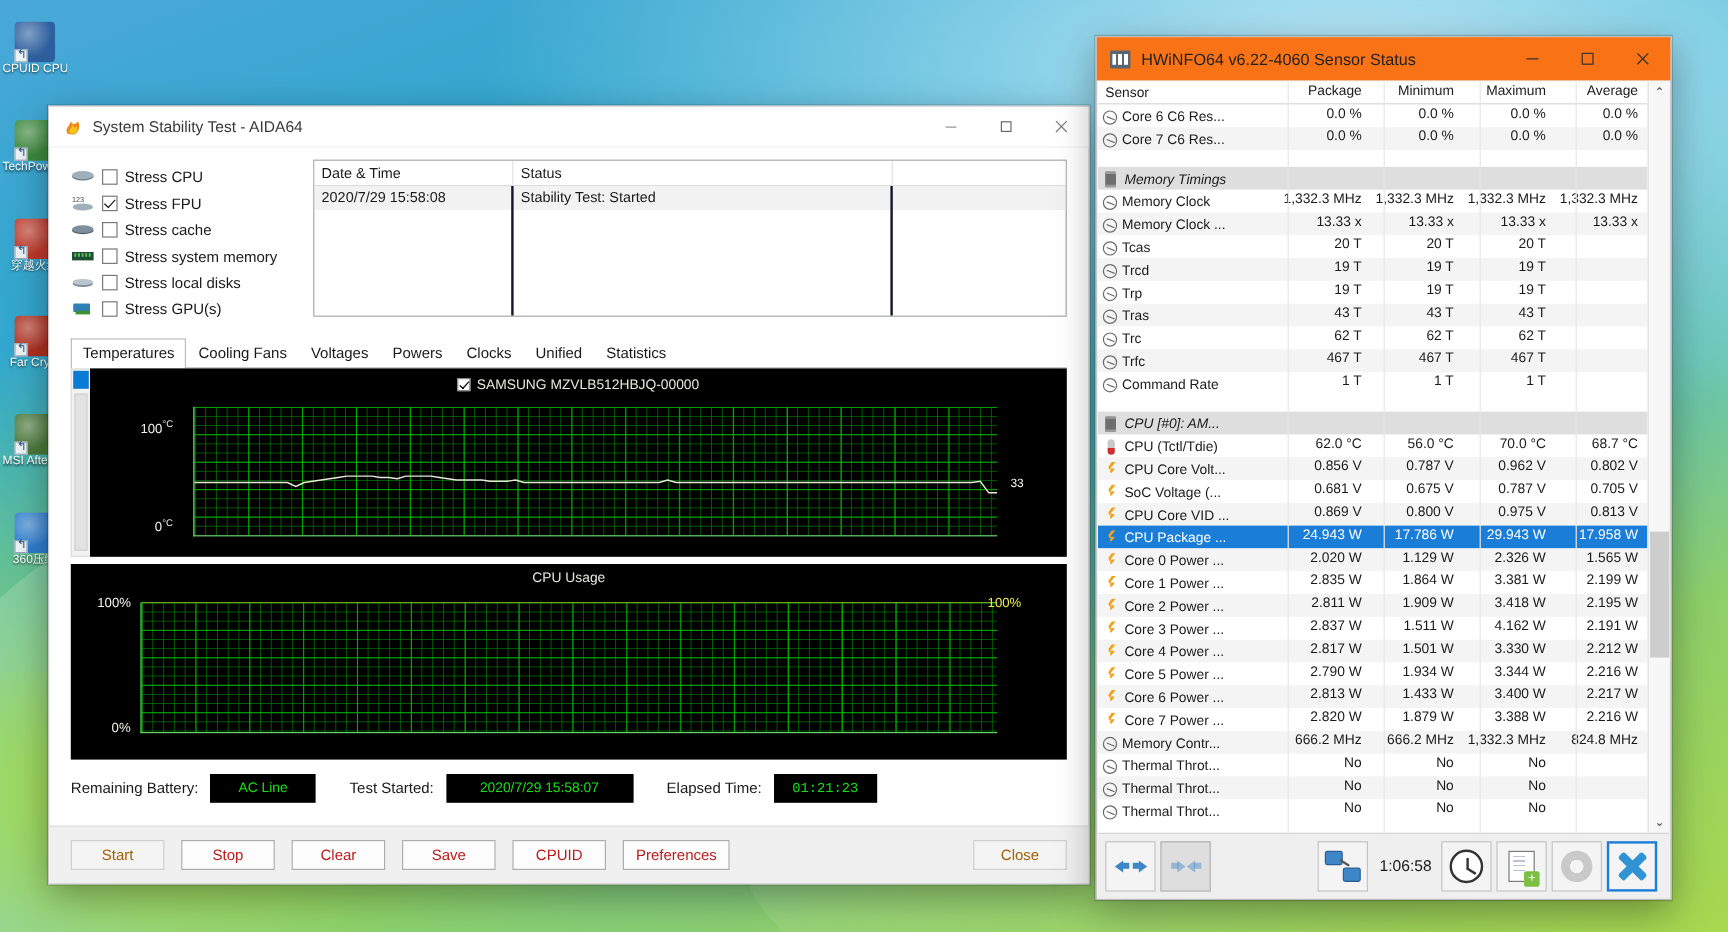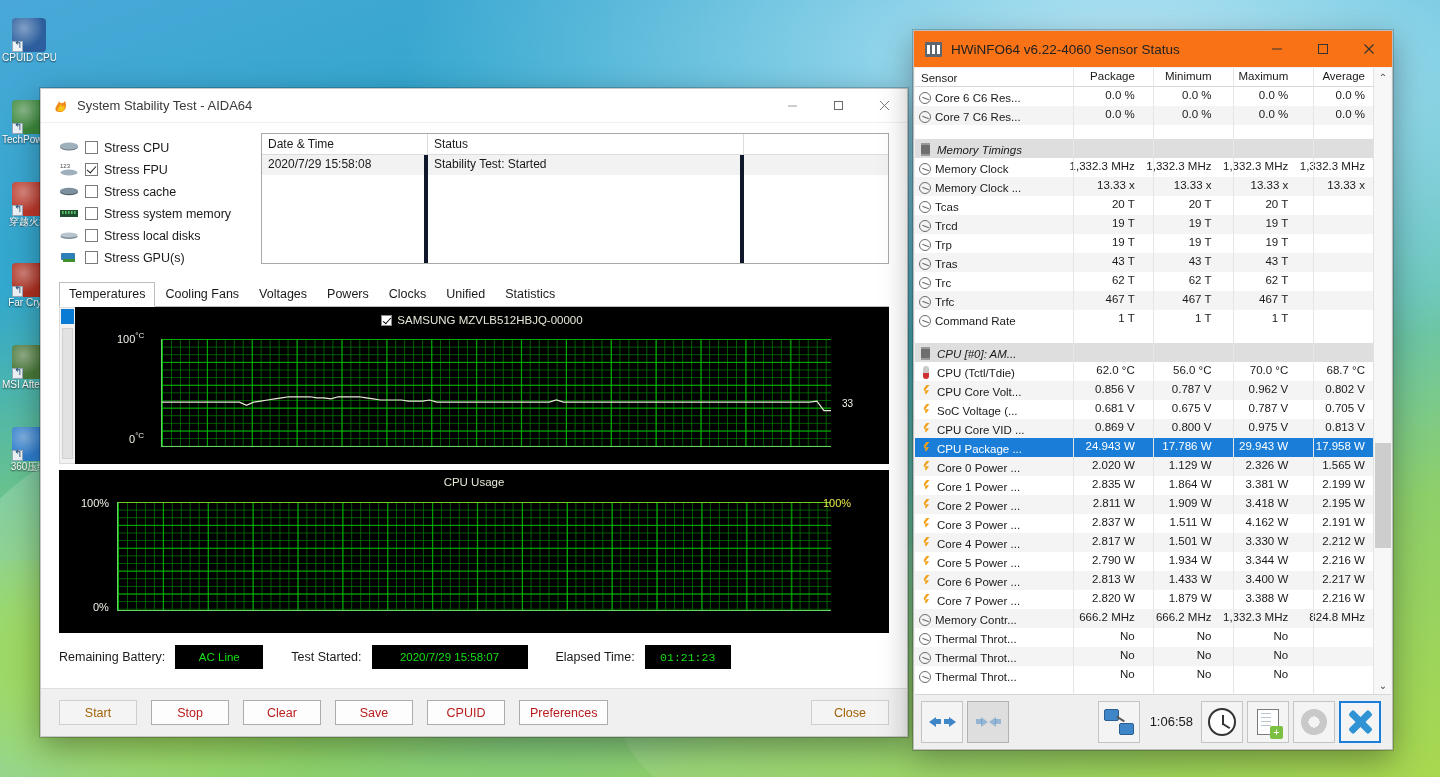--- a/index.html
+++ b/index.html
@@ -107,21 +107,21 @@
   .logtable .cols { display: flex; height: 21px; border-bottom: 1px solid #dcdcdc; }
   .logtable .ch {
     font-size: 12px; color: #1a1a1a; padding: 3px 0 0 6px;
     border-right: 1px solid #dcdcdc; background: #fff;
   }
   .logtable .ch.c1 { width: 166px; }
   .logtable .ch.c2 { width: 316px; }
   .logtable .ch.c3 { flex: 1 1 auto; border-right: none; }
   .logtable .lrow { display: flex; height: 20px; }
   .logtable .lrow.alt { background: #f2f2f2; }
-  .logtable .lc { font-size: 12px; color: #1a1a1a; padding: 2px 0 0 6px; border-right: 4px solid #0f172a; }
+  .logtable .lc { font-size: 12px; color: #1a1a1a; padding: 2px 0 0 6px; border-right: 2px solid #0f172a; }
   .logtable .lc.c1 { width: 166px; }
   .logtable .lc.c2 { width: 316px; }
   .logtable .lc.c3 { flex: 1 1 auto; border-right: none; }
 
   
   .tabs { display: flex; margin-top: 12px; border-bottom: 1px solid #bdbdbd; }
   .tab {
     font-size: 12.5px; color: #1a1a1a; padding: 4px 9px 5px 9px;
     border: 1px solid transparent; border-bottom: none; background: transparent;
     position: relative; top: 1px;
@@ -563,21 +563,21 @@
       </div>
       <div class="graph" id="temp-graph" style="height:157px;">
         <div class="gtitle">
           <span class="mini-cb"></span><span>SAMSUNG MZVLB512HBJQ-00000</span>
         </div>
         <div class="plot" id="temp-plot" style="left:86px; top:32px; right:58px; bottom:17px;">
             <svg width="669" height="107" style="position: absolute; left: 0px; top: 0px;">
               <path d="M0.00 63.13 L7.04 63.13 L14.08 63.13 L21.13 63.13 L28.17 63.13 L35.21 63.13 L42.25 63.13 L49.29 63.13 L56.34 63.13 L63.38 63.13 L70.42 63.13 L77.46 63.13 L84.51 66.34 L91.55 63.13 L98.59 62.06 L105.63 60.99 L112.67 59.92 L119.72 58.85 L126.76 57.78 L133.80 57.78 L140.84 57.78 L147.88 57.78 L154.93 58.85 L161.97 58.85 L169.01 59.92 L176.05 57.78 L183.09 57.78 L190.14 57.78 L197.18 57.78 L204.22 58.85 L211.26 59.92 L218.31 60.99 L225.35 60.99 L232.39 60.99 L239.43 60.99 L246.47 62.06 L253.52 62.06 L260.56 62.06 L267.60 60.99 L274.64 63.13 L281.68 63.13 L288.73 63.13 L295.77 63.13 L302.81 63.13 L309.85 63.13 L316.89 63.13 L323.94 63.13 L330.98 63.13 L338.02 63.13 L345.06 63.13 L352.11 63.13 L359.15 63.13 L366.19 63.13 L373.23 63.13 L380.27 63.13 L387.32 63.13 L394.36 60.99 L401.40 63.13 L408.44 63.13 L415.48 63.13 L422.53 63.13 L429.57 63.13 L436.61 63.13 L443.65 63.13 L450.69 63.13 L457.74 63.13 L464.78 63.13 L471.82 63.13 L478.86 63.13 L485.91 63.13 L492.95 63.13 L499.99 63.13 L507.03 63.13 L514.07 63.13 L521.12 63.13 L528.16 63.13 L535.20 63.13 L542.24 63.13 L549.28 63.13 L556.33 63.13 L563.37 63.13 L570.41 63.13 L577.45 63.13 L584.49 63.13 L591.54 63.13 L598.58 63.13 L605.62 63.13 L612.66 63.13 L619.71 63.13 L626.75 63.13 L633.79 63.13 L640.83 63.13 L647.87 63.13 L654.92 62.06 L661.96 71.69 L669.00 71.69" fill="none" stroke="#e8e8d8" stroke-width="1.2"></path>
             </svg>
           </div>
-        <div class="axlab" id="temp-ytop" style="left:42px; top:24px;">100<span class="deg">°C</span></div>
+        <div class="axlab" id="temp-ytop" style="left:42px; top:42px;">100<span class="deg">°C</span></div>
         <div class="axlab" id="temp-ybot" style="left:54px; top:124px;">0<span class="deg">°C</span></div>
         <div class="axlab" id="temp-last" style="left:767px; top:91px; font-size:10px;">33</div>
       </div>
     </div>
 
     <div class="graph" id="usage-graph" style="height:163px; margin-top:6px; margin-left:0;">
       <div class="gtitle">CPU Usage</div>
       <div class="plot" id="usage-plot" style="left:58px; top:32px; right:58px; bottom:22px;">
           <svg width="713" height="108" style="position: absolute; left: 0px; top: 0px;">
             <path d="M0.00 0.00 L7.51 0.00 L15.01 0.00 L22.52 0.00 L30.02 0.00 L37.53 0.00 L45.03 0.00 L52.54 0.00 L60.04 0.00 L67.55 0.00 L75.05 0.00 L82.56 0.00 L90.06 0.00 L97.57 0.00 L105.07 0.00 L112.58 0.00 L120.08 0.00 L127.59 0.00 L135.09 0.00 L142.60 0.00 L150.11 0.00 L157.61 0.00 L165.12 0.00 L172.62 0.00 L180.13 0.00 L187.63 0.00 L195.14 0.00 L202.64 0.00 L210.15 0.00 L217.65 0.00 L225.16 0.00 L232.66 0.00 L240.17 0.00 L247.67 0.00 L255.18 0.00 L262.68 0.00 L270.19 0.00 L277.69 0.00 L285.20 0.00 L292.71 0.00 L300.21 0.00 L307.72 0.00 L315.22 0.00 L322.73 0.00 L330.23 0.00 L337.74 0.00 L345.24 0.00 L352.75 0.00 L360.25 0.00 L367.76 0.00 L375.26 0.00 L382.77 0.00 L390.27 0.00 L397.78 0.00 L405.28 0.00 L412.79 0.00 L420.29 0.00 L427.80 0.00 L435.31 0.00 L442.81 0.00 L450.32 0.00 L457.82 0.00 L465.33 0.00 L472.83 0.00 L480.34 0.00 L487.84 0.00 L495.35 0.00 L502.85 0.00 L510.36 0.00 L517.86 0.00 L525.37 0.00 L532.87 0.00 L540.38 0.00 L547.88 0.00 L555.39 0.00 L562.89 0.00 L570.40 0.00 L577.91 0.00 L585.41 0.00 L592.92 0.00 L600.42 0.00 L607.93 0.00 L615.43 0.00 L622.94 0.00 L630.44 0.00 L637.95 0.00 L645.45 0.00 L652.96 0.00 L660.46 0.00 L667.97 0.00 L675.47 0.00 L682.98 0.00 L690.48 0.00 L697.99 0.00 L705.49 0.00 L713.00 0.00" fill="none" stroke="#e8e84a" stroke-width="1.2"></path>

